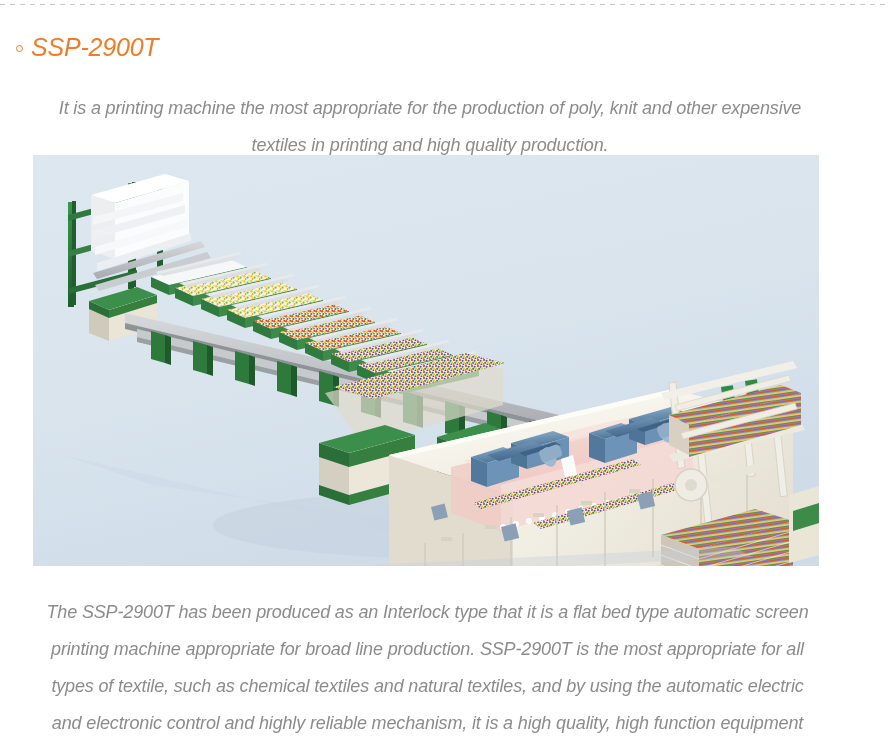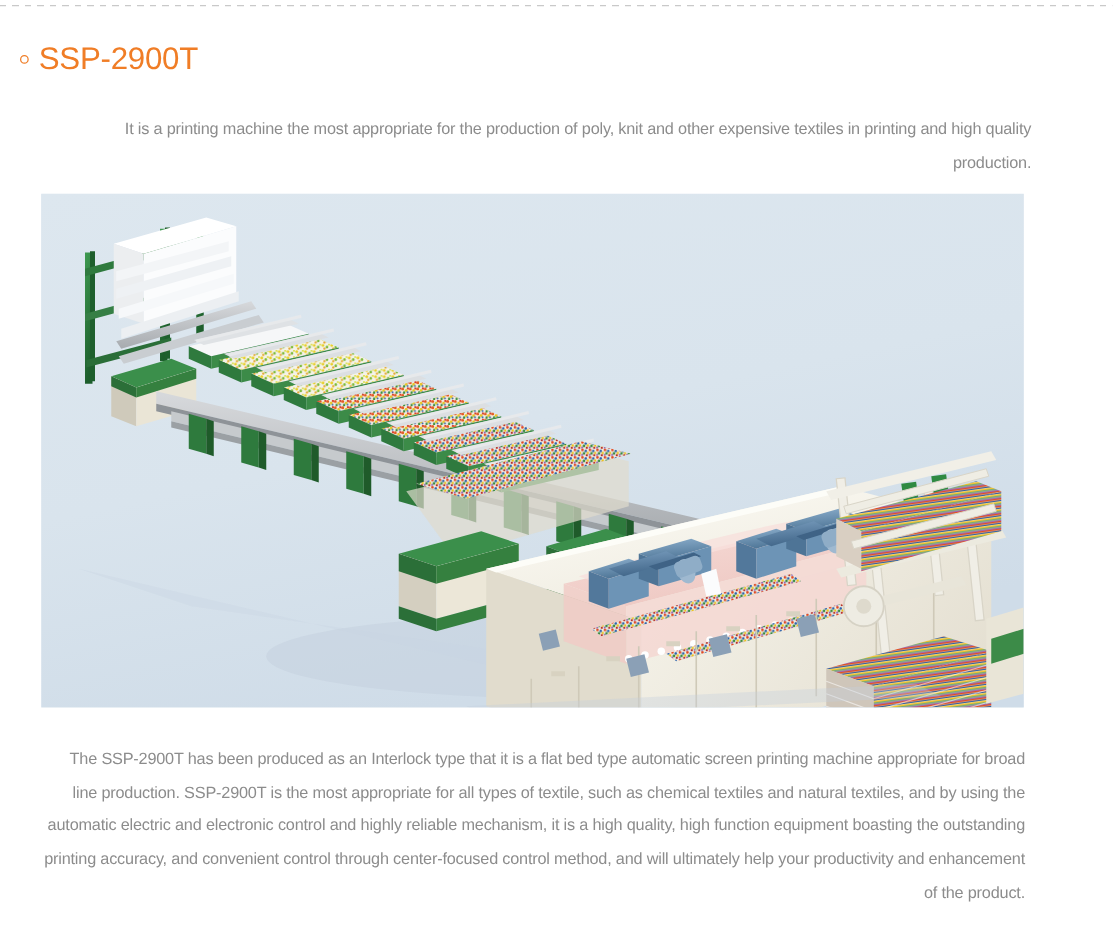--- a/index.html
+++ b/index.html
@@ -10,20 +10,21 @@
     background: #ffffff;
     font-family: "Liberation Sans", sans-serif;
     overflow: hidden;
   }
 
   #page {
     position: relative;
     width: 890px;
     height: 749px;
     background: #ffffff;
+    font-style: italic;
   }
 
   
   .top-rule {
     position: absolute;
     top: 4px; left: 0;
     width: 890px; height: 1px;
     background-image: repeating-linear-gradient(
         to right,
         #c9c9c9 0px, #c9c9c9 5px,
@@ -60,24 +61,24 @@
     color: #a6a6a6;
     margin-left: 7px;
     letter-spacing: -0.1px;
   }
 
   
   .para {
     position: absolute;
     left: 35px;
     width: 785px;
-    font-size: 13px;
+    font-size: 18px;
     line-height: 2.05;
     color: #8c8c8c;
-    text-align: right;
+    text-align: center;
     letter-spacing: -0.15px;
   }
   .para-intro { top: 90px; width: 790px; }
   .para-detail { top: 594px; width: 785px; }
 
   
   .figure {
     position: absolute;
     top: 155px; left: 33px;
     width: 786px; height: 411px;

